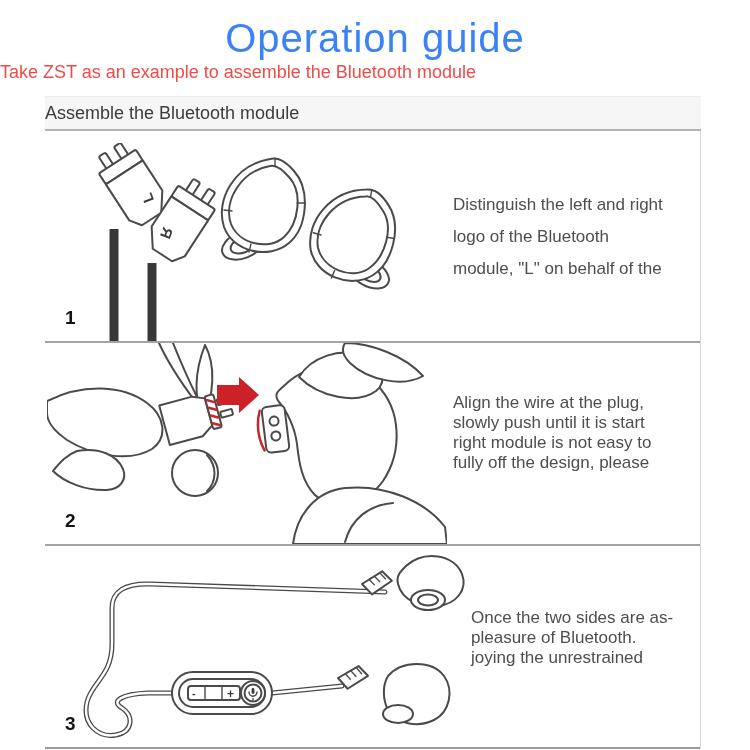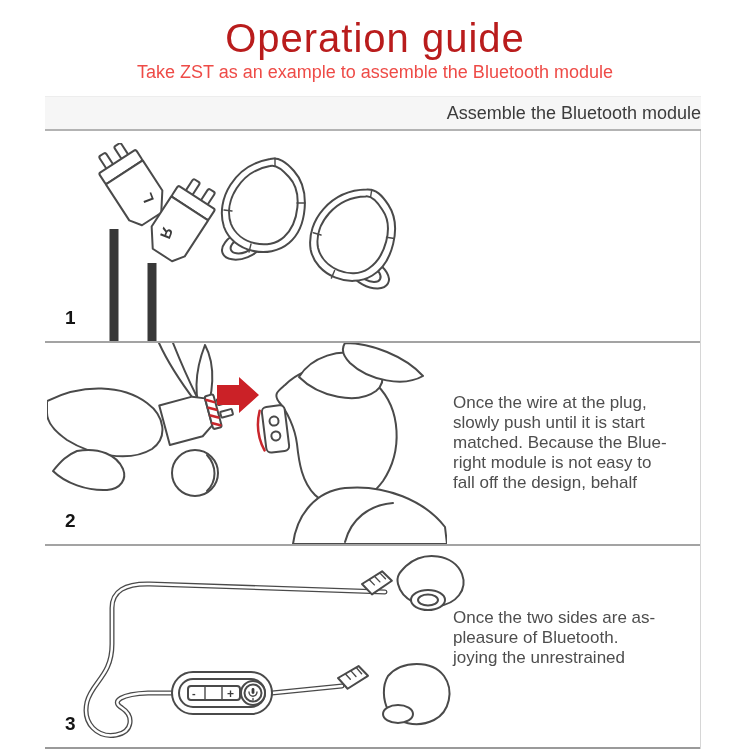--- a/index.html
+++ b/index.html
@@ -1,44 +1,44 @@
 <!DOCTYPE html>
 <html><head>
 <meta charset="utf-8">
 <style>
   html,body{margin:0;padding:0;background:#fff;}
   .page{position:relative;width:750px;height:750px;background:#fff;overflow:hidden;
         font-family:"Liberation Sans","DejaVu Sans",sans-serif;}
 
   
   .title{position:absolute;top:16px;left:0;width:100%;text-align:center;
-         font-size:40px;font-weight:400;color:#b91c1c;letter-spacing:1px;}
-  .subtitle{position:absolute;top:62px;left:0;width:100%;text-align:center;
+         font-size:40px;font-weight:400;color:#3b82f6;letter-spacing:1px;}
+  .subtitle{position:absolute;top:62px;left:0;width:100%;text-align:left;
             font-size:18px;font-weight:400;color:#ee4b47;}
 
   
   .band{position:absolute;top:96px;left:45px;width:656px;height:32px;
         background:#f6f6f6;border-top:1px solid #ededed;border-bottom:2px solid #b3b3b3;
-        text-align:right;line-height:32px;font-size:18px;color:#3c3c3c;box-sizing:content-box;}
+        text-align:left;line-height:32px;font-size:18px;color:#3c3c3c;box-sizing:content-box;}
 
   
   .content{position:absolute;top:131px;left:45px;width:656px;height:618px;
            border-right:1px solid #d6d6d6;box-sizing:border-box;}
   .step{position:relative;width:100%;box-sizing:border-box;}
   .step-1{height:212px;border-bottom:2px solid #a3a3a3;}
   .step-2{height:203px;border-bottom:2px solid #a3a3a3;}
   .step-3{height:203px;border-bottom:2px solid #9a9a9a;}
 
   .illus{position:absolute;left:2px;top:0;}
   .step-num{position:absolute;left:20px;bottom:12px;font-size:19px;font-weight:700;color:#141414;}
 
   .step-text{position:absolute;left:408px;width:240px;color:#4e4e4e;font-size:17px;white-space:nowrap;}
   .step-text.t1{top:58px;line-height:32px;}
   .step-text.t2{top:50px;line-height:20px;}
-  .step-text.t3{top:62px;line-height:20px;}
+  .step-text.t3{top:62px;line-height:20px;margin-left:18px;}
 
   
   svg{display:block;}
   .ln{fill:#fff;stroke:#4a4a4a;stroke-width:2;stroke-linejoin:round;stroke-linecap:round;}
   .lo{fill:none;stroke:#4a4a4a;stroke-width:2;stroke-linejoin:round;stroke-linecap:round;}
   .lt{fill:none;stroke:#4a4a4a;stroke-width:1.4;stroke-linecap:round;}
   .cable{fill:none;stroke:#383838;stroke-width:9;}
   .wire{fill:none;stroke:#4a4a4a;stroke-width:5;stroke-linejoin:round;stroke-linecap:round;}
   .wire-in{fill:none;stroke:#fff;stroke-width:2.4;stroke-linejoin:round;stroke-linecap:round;}
   .redfill{fill:#cb2127;stroke:none;}
@@ -95,20 +95,25 @@
         <g transform="translate(266,34) rotate(9)">
           <g transform="translate(70,86) rotate(20)">
             <ellipse class="ln" rx="22" ry="13"></ellipse>
             <ellipse class="ln" rx="13" ry="7.5"></ellipse>
           </g>
           <path class="ln" d="M55,4 C20,10 0,44 9,72 C18,97 54,105 74,88 C92,73 96,35 79,16 C71,7 64,2 55,4 Z"></path>
           <path class="lo" d="M55,11 C26,16 8,46 16,69 C24,89 54,96 69,82 C84,68 88,37 74,22 C67,14 61,9 55,11 Z"></path>
           <path class="lt" d="M9,55 l8,1 M34,97 l2,-8 M90,48 l-8,0 M60,3 l0,8"></path>
         </g>
       </svg>
+      <div class="step-text t1">
+        <div>Distinguish the left and right</div>
+        <div>logo of the Bluetooth</div>
+        <div>module, "L" on behalf of the</div>
+      </div>
       <div class="step-num">1</div>
     </div>
 
     <div class="step step-2">
       <svg class="illus" width="400" height="201" viewBox="0 0 400 201">
         <g>
           <path class="lo" d="M112,0 C122,22 136,42 148,58"></path>
           <path class="lo" d="M126,0 C134,20 142,38 150,54"></path>
           <path class="ln" d="M158,2 C147,30 147,56 156,74 C167,54 169,22 158,2 Z"></path>
           <path class="ln" d="M0,58 C36,40 76,42 100,60 C118,73 121,95 105,106 C82,120 44,112 20,97 C7,88 0,80 0,70 Z"></path>
@@ -132,25 +137,24 @@
           <path class="redln" d="M-13,-20 C-18,-7 -18,7 -13,20"></path>
         </g>
         <g>
           <path class="ln" d="M252,34 C264,14 294,4 315,13 C336,22 341,38 329,48 C310,62 272,54 252,34 Z"></path>
           <path class="ln" d="M298,0 C324,0 358,13 376,33 C357,44 322,38 303,20 C296,13 294,6 298,0 Z"></path>
           <path class="ln" d="M246,201 C250,170 270,148 298,145 C338,141 378,158 398,184 L400,201 Z"></path>
           <path class="lo" d="M298,199 C304,176 322,162 346,160"></path>
         </g>
       </svg>
       <div class="step-text t2">
-        <div>Once the wire at the plug,</div>
+        <div>Align the wire at the plug,</div>
         <div>slowly push until it is start</div>
-        <div>matched. Because the Blue-</div>
         <div>right module is not easy to</div>
-        <div>fall off the design, behalf</div>
+        <div>fully off the design, please</div>
       </div>
       <div class="step-num">2</div>
     </div>
 
     <div class="step step-3">
       <svg class="illus" style="top:6px;left:5px" width="420" height="194" viewBox="0 0 420 194">
         <path class="wire" d="M335,40 L100,32 Q62,31 62,56 L62,92 C62,124 42,130 37,150 C32,172 48,186 66,183 C83,180 84,164 72,156 C60,149 72,142 98,141 L122,141 M222,141 L292,134"></path>
         <path class="wire-in" d="M335,40 L100,32 Q62,31 62,56 L62,92 C62,124 42,130 37,150 C32,172 48,186 66,183 C83,180 84,164 72,156 C60,149 72,142 98,141 L122,141 M222,141 L292,134"></path>
 
         <g transform="translate(312,32) rotate(-10)">

